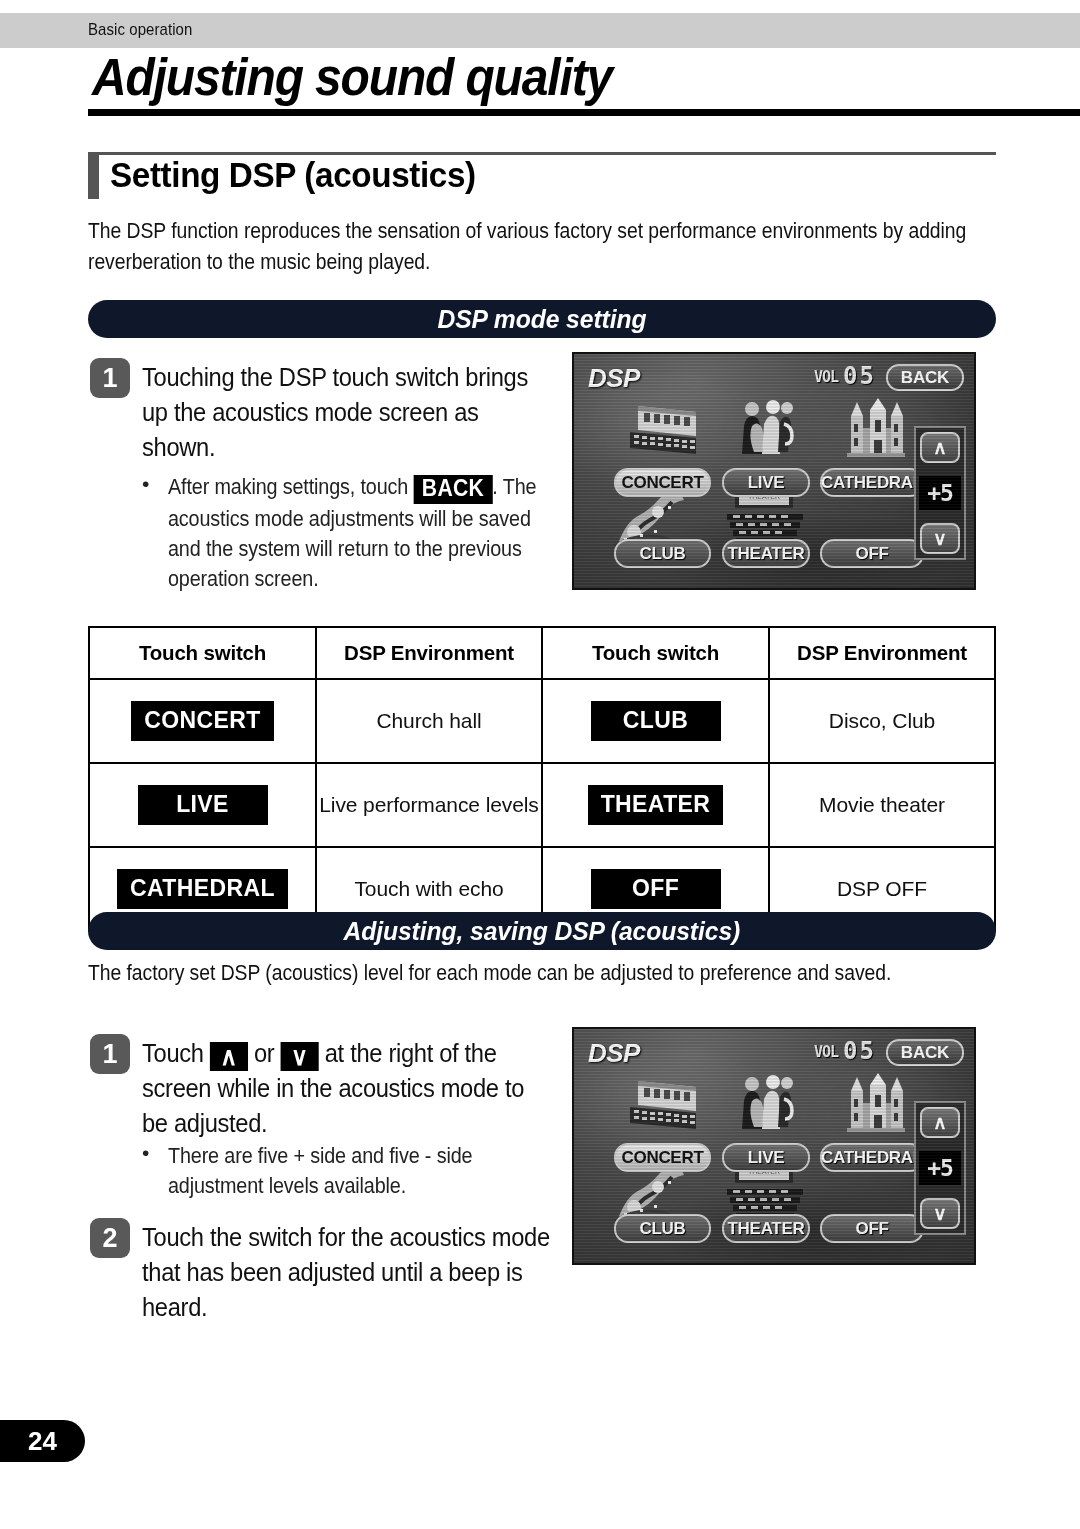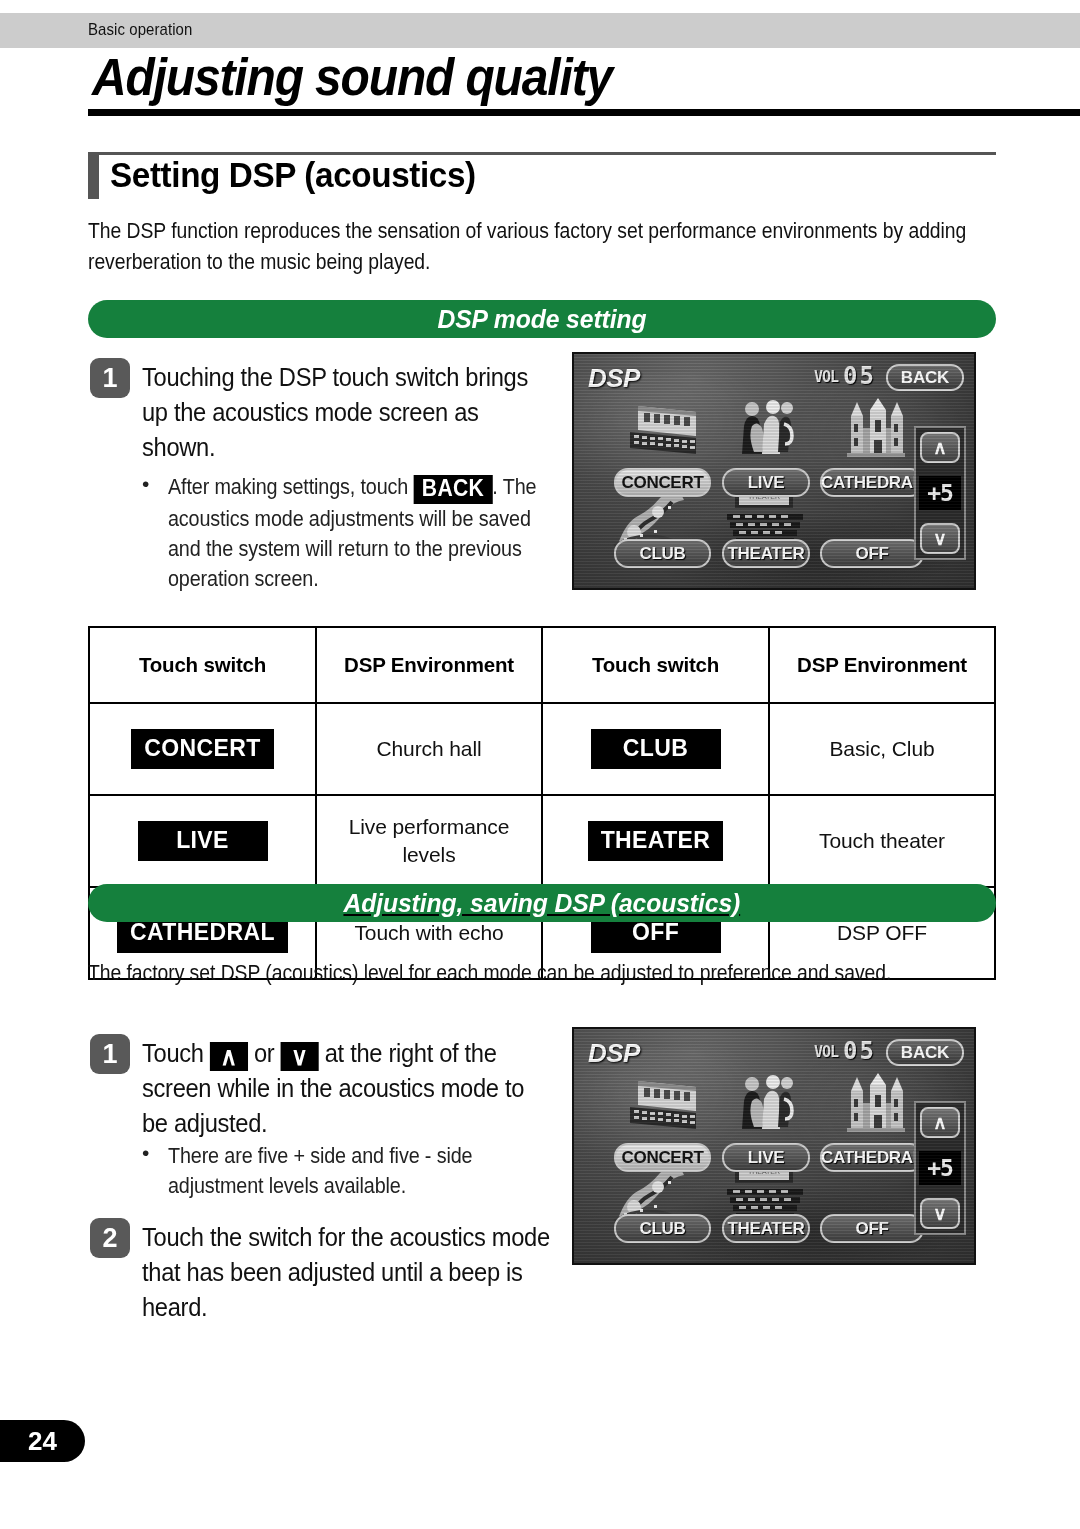--- a/index.html
+++ b/index.html
@@ -87,36 +87,36 @@
     transform-origin: left top;
   }
   #intro-text { left: 88px; top: 216px; width: 1030px; }
   #adj-intro-text { left: 88px; top: 958px; width: 1020px; }
 
   
   .banner {
     position: absolute;
     left: 88px;
     width: 908px; height: 38px;
-    background: #15803d;
+    background: #0f172a;
     border-radius: 19px;
     display: flex;
     align-items: center;
     justify-content: center;
   }
   .banner-text {
     color: #fff;
     font-size: 26px;
     font-weight: bold;
     font-style: italic;
     letter-spacing: -.1px;
     transform: scaleX(.95);
   }
   #banner-dsp-mode { top: 300px; }
-  #banner-adjust  { top: 884px; text-decoration: underline; }
+  #banner-adjust  { top: 912px; }
 
   
   .step-badge {
     position: absolute;
     width: 40px; height: 40px;
     background: #595959;
     border-radius: 9px;
     color: #fff;
     font-size: 27px;
     font-weight: bold;
@@ -171,21 +171,21 @@
     position: absolute;
     left: 88px; top: 626px;
     width: 906px;
     border-collapse: collapse;
     table-layout: fixed;
   }
   .dsp-table td, .dsp-table th {
     border: 2px solid #000;
     text-align: center;
     vertical-align: middle;
-    padding: 12px;
+    padding: 0;
   }
   .dsp-table th {
     height: 50px;
     font-size: 20.5px;
     font-weight: bold;
     letter-spacing: -.2px;
   }
   .dsp-table td {
     height: 66px;
     font-size: 21px;
@@ -538,27 +538,27 @@
       <th>DSP Environment</th>
       <th>Touch switch</th>
       <th>DSP Environment</th>
     </tr>
   </thead>
   <tbody>
     <tr>
       <td class="sw-cell"><span class="sw-chip">CONCERT</span></td>
       <td>Church hall</td>
       <td class="sw-cell"><span class="sw-chip">CLUB</span></td>
-      <td>Basic, Club</td>
+      <td>Disco, Club</td>
     </tr>
     <tr>
       <td class="sw-cell"><span class="sw-chip">LIVE</span></td>
       <td class="env-two-line">Live performance levels</td>
       <td class="sw-cell"><span class="sw-chip">THEATER</span></td>
-      <td>Touch theater</td>
+      <td>Movie theater</td>
     </tr>
     <tr>
       <td class="sw-cell"><span class="sw-chip">CATHEDRAL</span></td>
       <td>Touch with echo</td>
       <td class="sw-cell"><span class="sw-chip">OFF</span></td>
       <td>DSP OFF</td>
     </tr>
   </tbody>
 </table>
 

